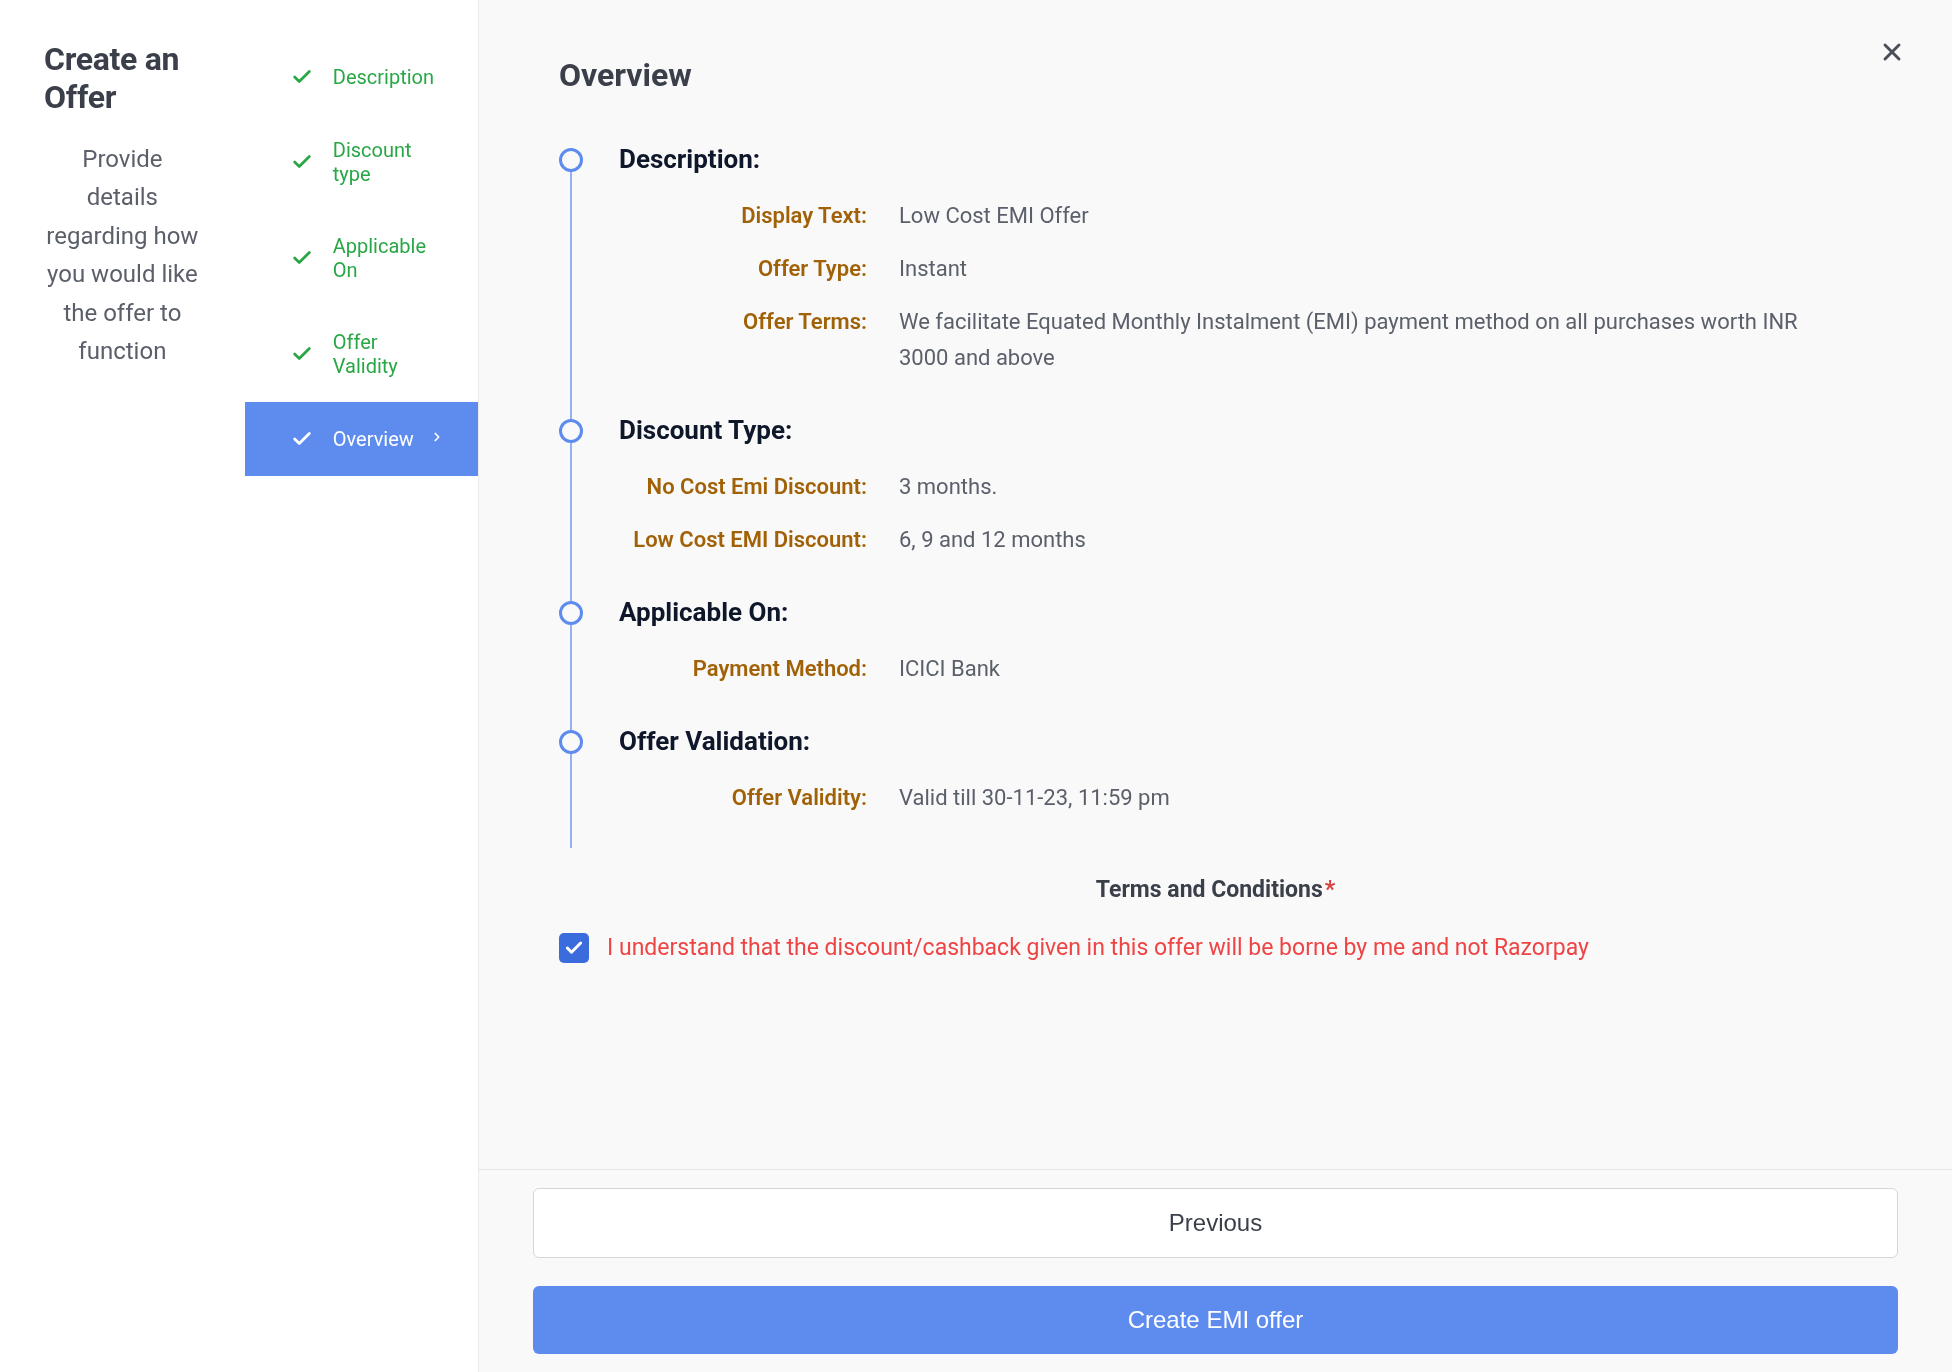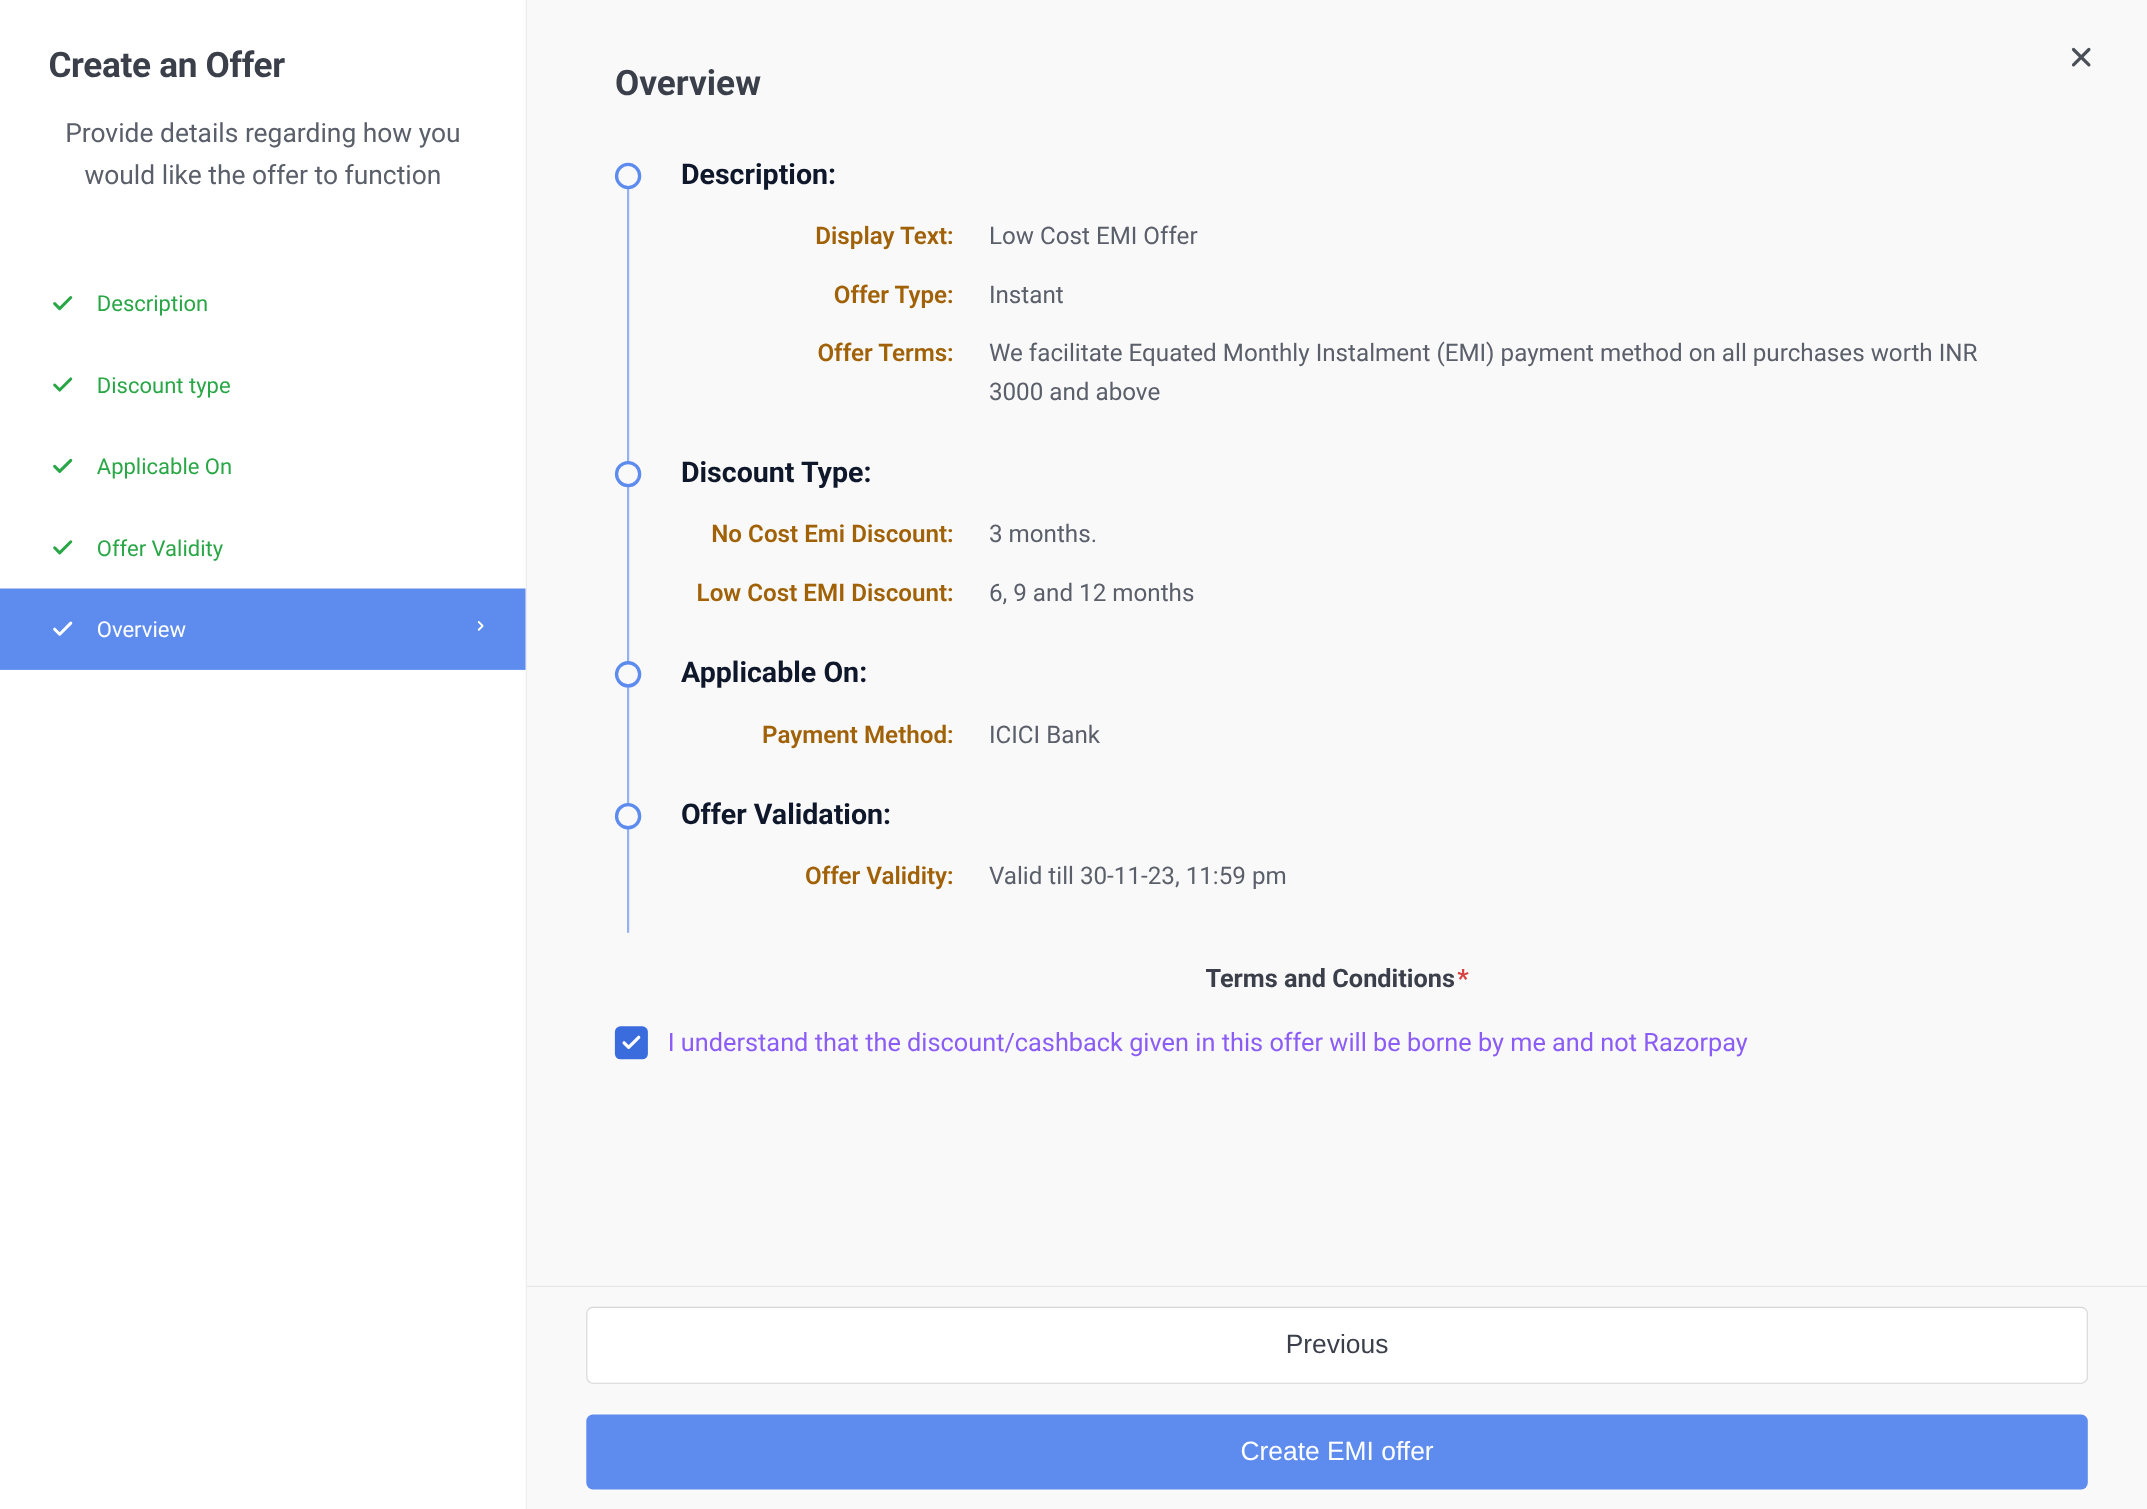--- a/index.html
+++ b/index.html
@@ -18,21 +18,21 @@
 .container {
   display: flex;
   width: 100%;
   height: 100%;
 }
 .sidebar {
   width: 478px;
   background: #fff;
   padding: 40px 0 0 0;
   display: flex;
-  flex-direction: column;
+  flex-direction: row;
 }
 .sidebar-header {
   padding: 0 44px;
 }
 .sidebar-title {
   font-size: 32px;
   font-weight: 700;
   color: #3a3f4a;
   margin-bottom: 24px;
   letter-spacing: -0.3px;
@@ -184,21 +184,21 @@
   background: #3a6cde;
   border-radius: 5px;
   display: flex;
   align-items: center;
   justify-content: center;
   cursor: pointer;
   flex-shrink: 0;
 }
 .terms-text {
   font-size: 23px;
-  color: #8b5cf6;
+  color: #ef4444;
 }
 .footer {
   border-top: 1px solid #e5e5e5;
   padding: 18px 54px;
   display: flex;
   justify-content: flex-end;
   gap: 28px;
   background: #f9f9fa;
   flex-direction: column;
 }

